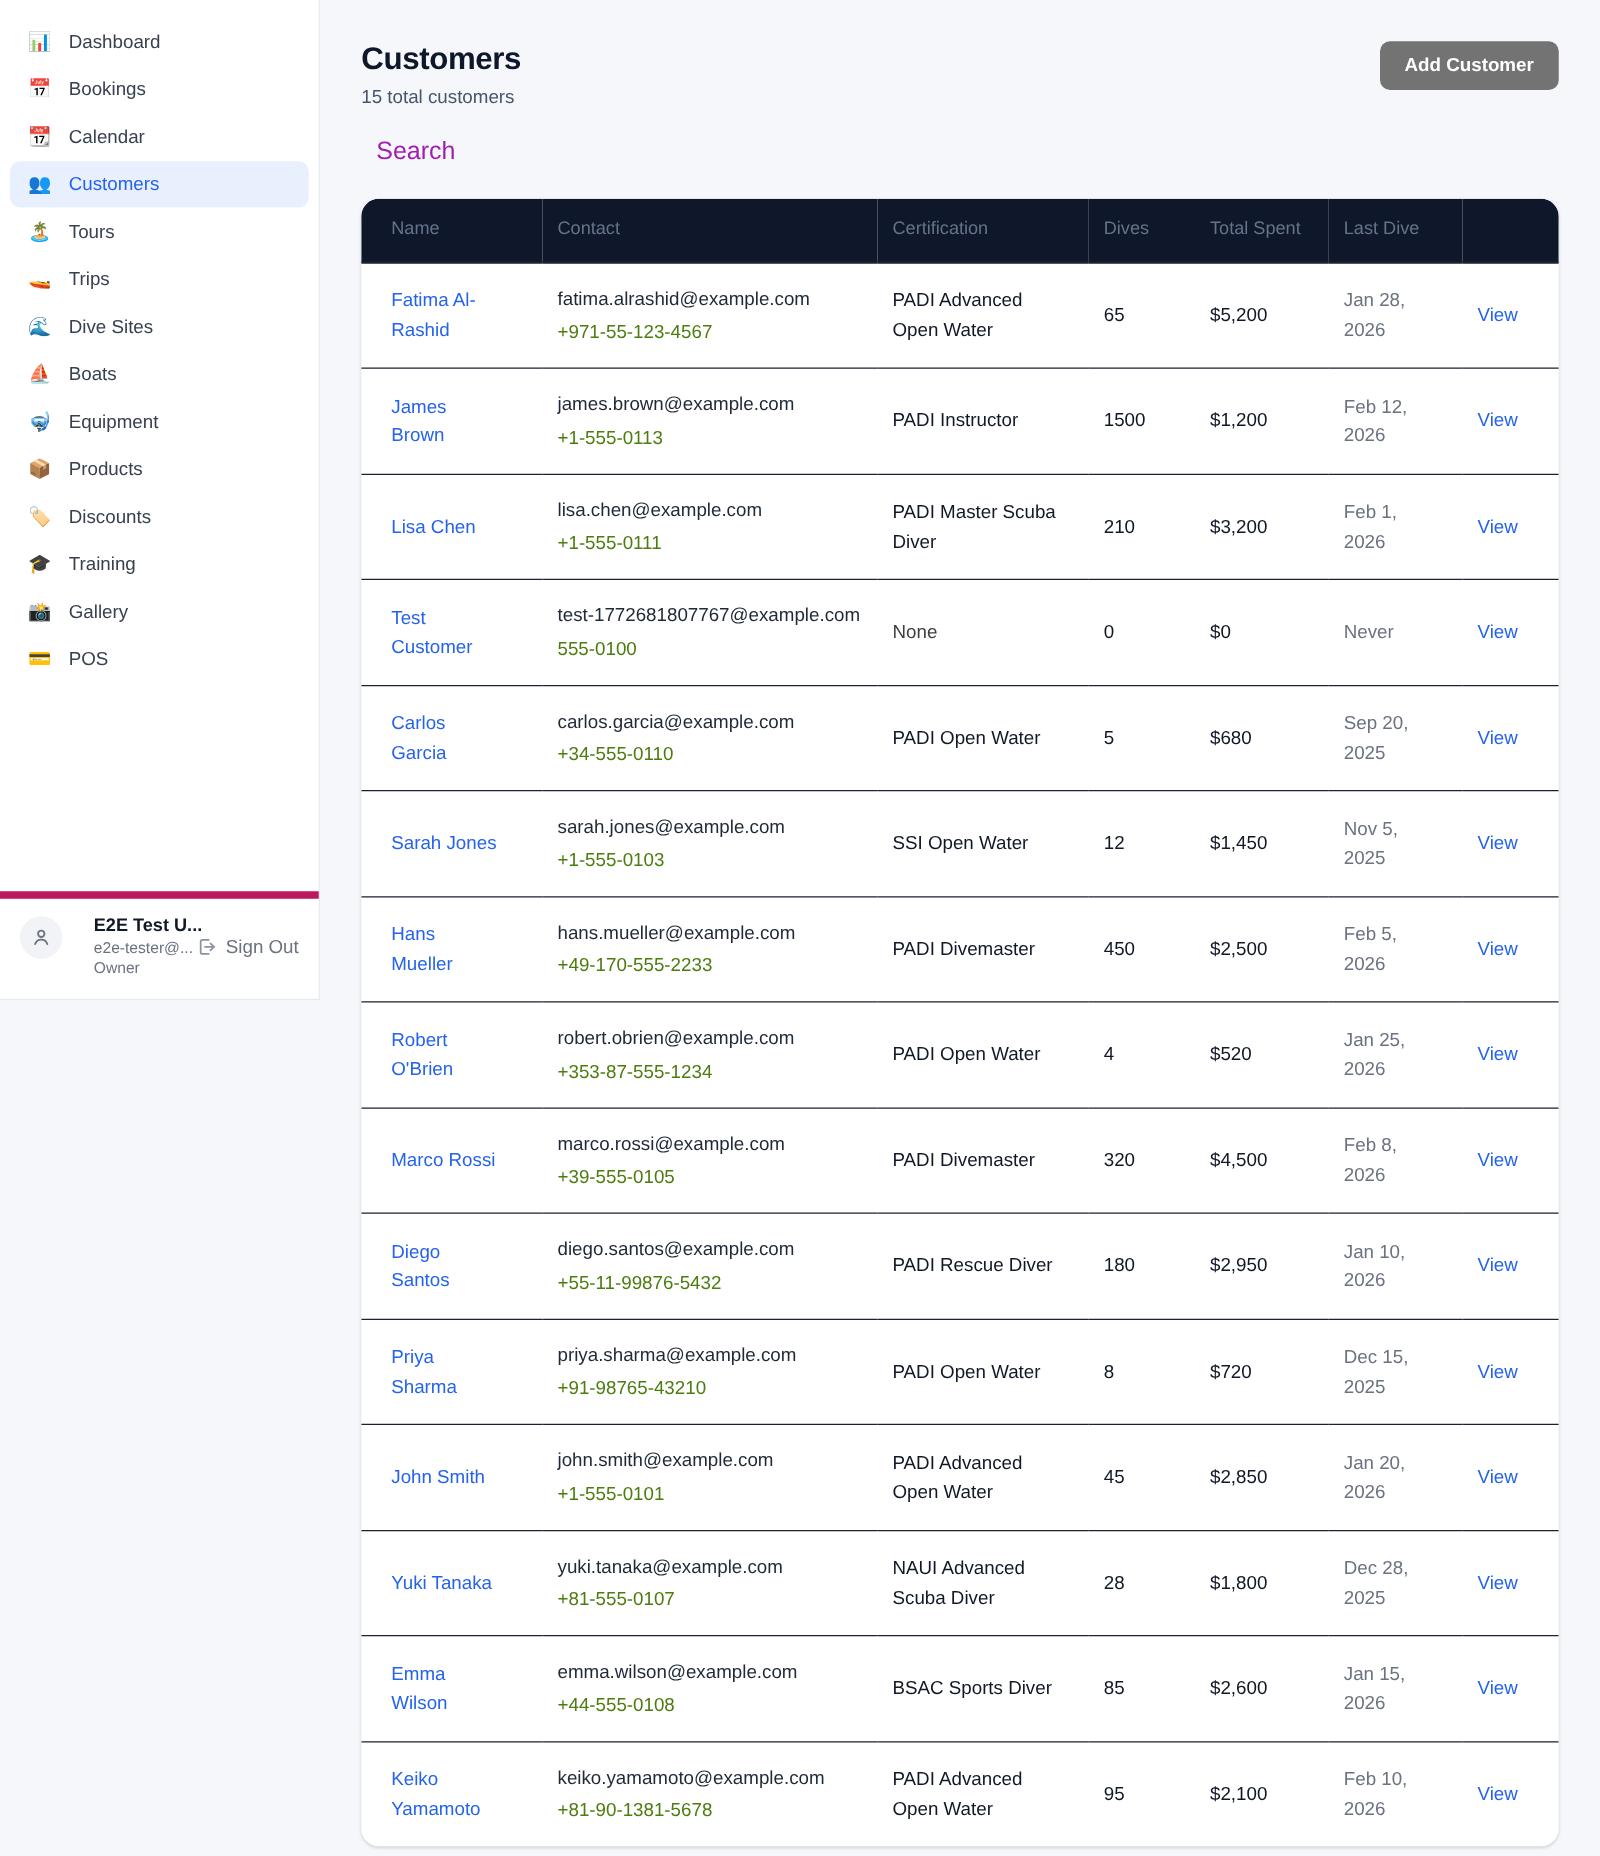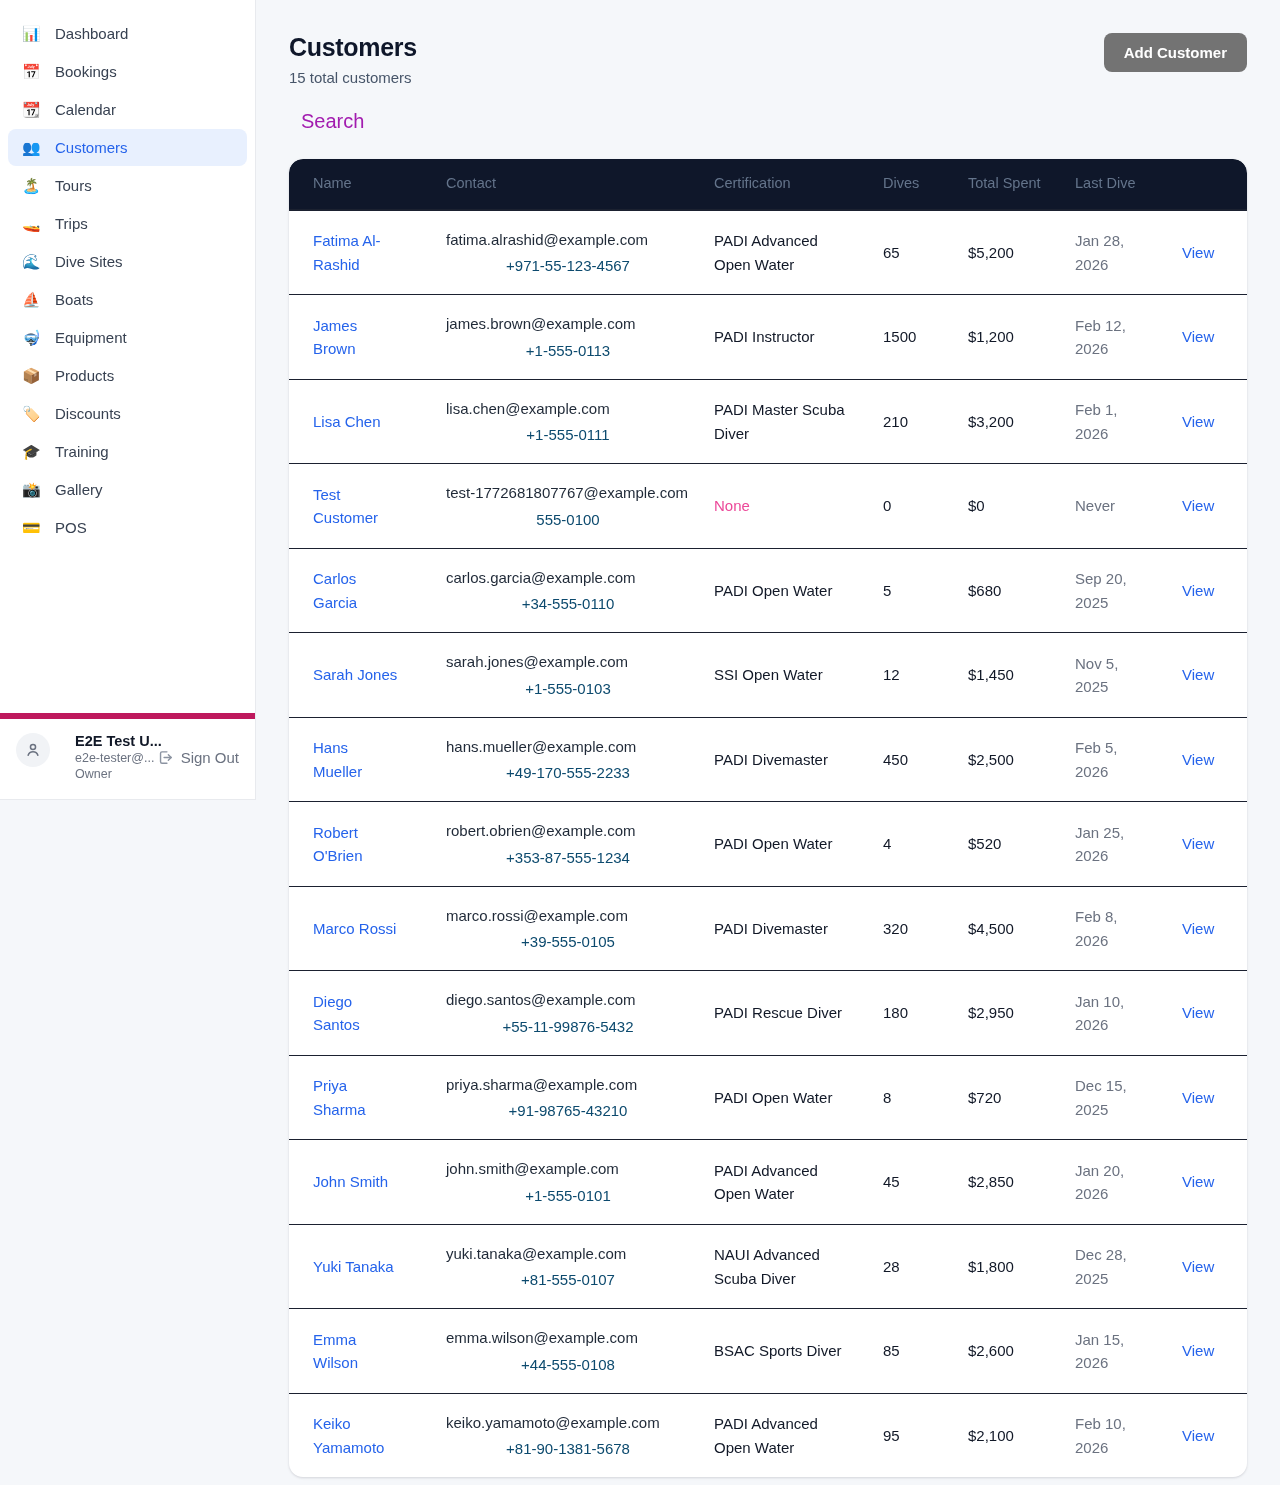--- a/index.html
+++ b/index.html
@@ -81,23 +81,23 @@
   thead th:first-child { padding-left:24px; border-top-left-radius:14px; }
   thead th:last-child { border-top-right-radius:14px; }
   tbody td {
     padding:17px 12px; font-size:15px; vertical-align:middle;
     border-bottom:1px solid #1b2130; line-height:1.55; color:#111827;
   }
   tbody tr:last-child td { border-bottom:none; }
   tbody td:first-child { padding-left:24px; }
   .name-link { color:#2563eb; font-weight:500; text-decoration:none; display:inline-block; max-width:88px; cursor:pointer; }
   .email { color:#1f2937; overflow-wrap:break-word; }
-  .phone { color:#0c4a6e; margin-top:3px;text-align:center; }
+  .phone { color:#4d7c0f; margin-top:3px; }
   .cert-text { display:inline-block; max-width:132px; color:#111827; }
-  .cert-text.muted { color:#ec4899; }
+  .cert-text.muted { color:#404040; }
   .date-text { display:inline-block; max-width:76px; color:#6b7280; }
   .view-link { color:#2563eb; text-decoration:none; cursor:pointer;margin-top:35px; }
 </style>
 </head>
 <body>
 
 <aside class="sidebar">
   <nav class="nav">
   <div class="nav-item">
     <span class="nav-icon">📊</span>

